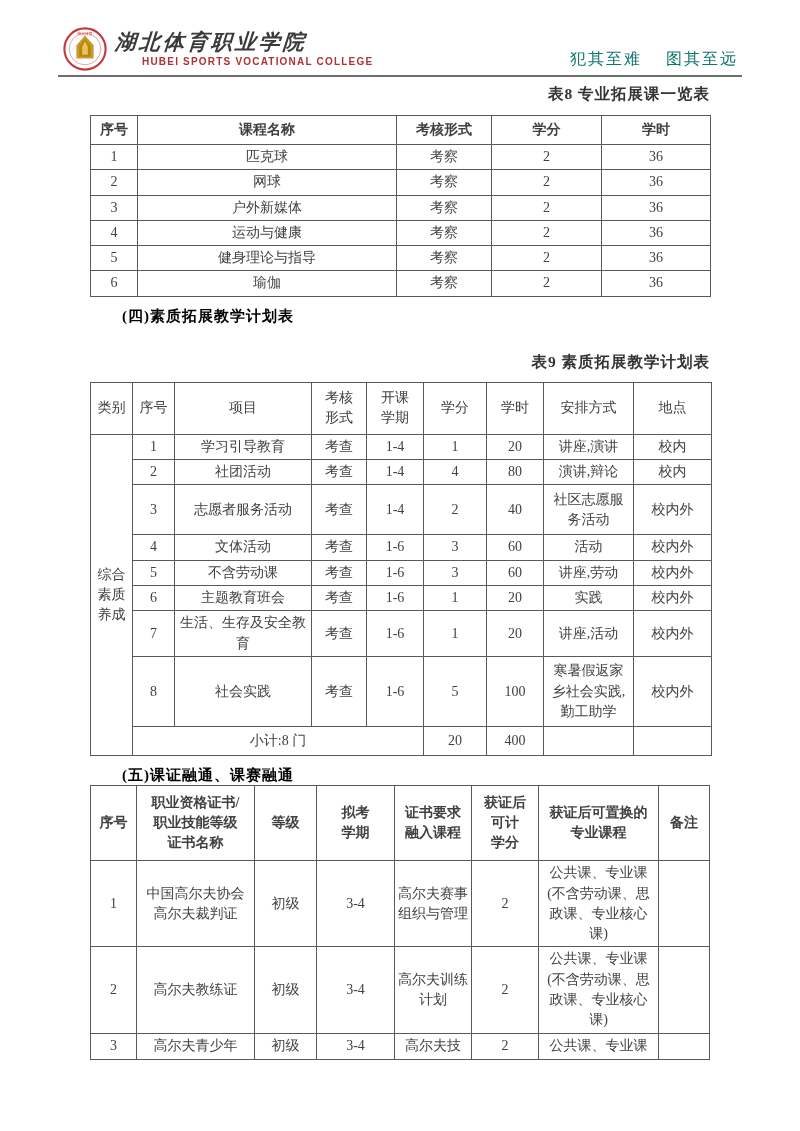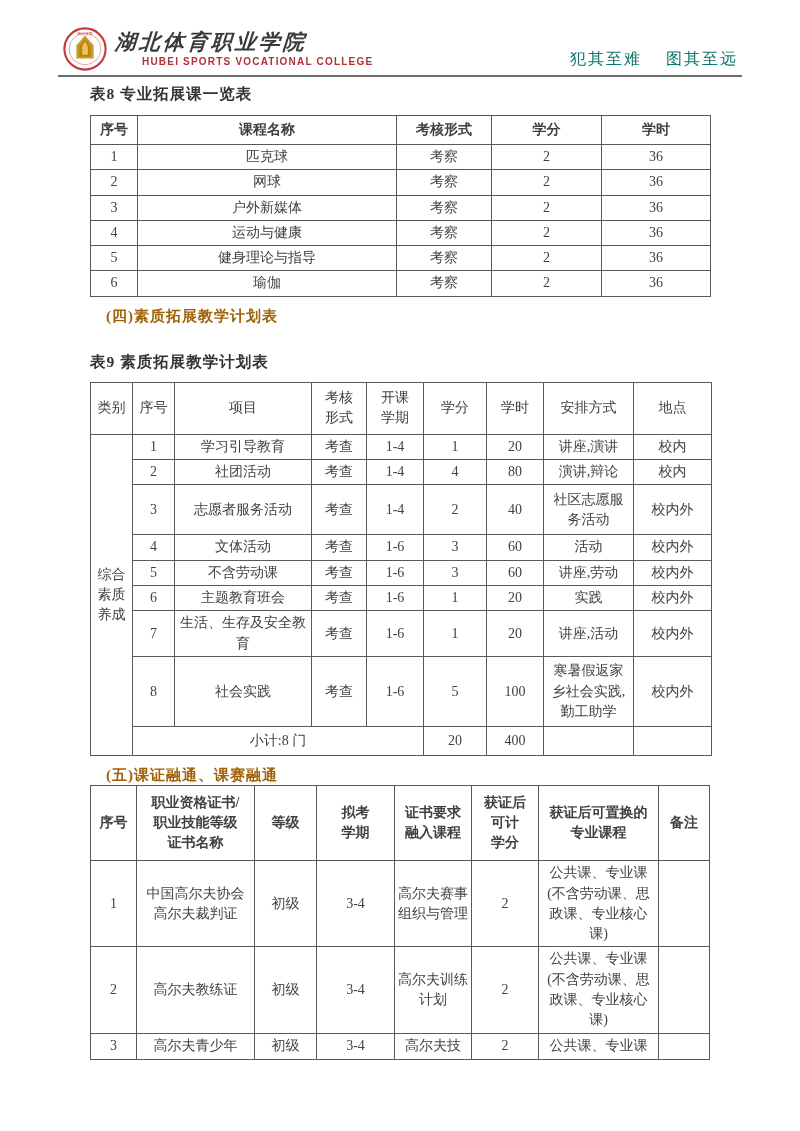--- a/index.html
+++ b/index.html
@@ -33,29 +33,29 @@
   }
   .college-name-en {
     font-size: 10px; font-weight: bold; color: #b03136;
     letter-spacing: 1.2px; margin-top: 2px;
     font-family: "Liberation Sans", sans-serif;
     margin-left: 27px;
   }
   .motto { font-size: 16px; color: #0f766e; letter-spacing: 2px; padding-bottom: 2px; white-space: pre; }
   
   .table-caption {
-    text-align: left; font-weight: bold; font-size: 15.5px; color: #333;
+    text-align: right; font-weight: bold; font-size: 15.5px; color: #333;
     letter-spacing: 1px;
   }
   .cap8  { margin: 7px 0 10px 0; }
   .cap9  { margin: 26px 0 9px 0; }
   .cap10 { margin: 12px 0 9px 0; }
   .sub-heading {
-    font-weight: bold; font-size: 15px; color: #a16207;
-    margin: 10px 0 0 16px; letter-spacing: 1px;
+    font-weight: bold; font-size: 15px; color: #000000;
+    margin: 10px 0 0 32px; letter-spacing: 1px;
   }
   
   table {
     border-collapse: collapse; table-layout: fixed; margin: 0 auto;
     font-size: 14px; color: #414141;
   }
   td, th {
     border: 1px solid #595959;
     text-align: center; vertical-align: middle;
     padding: 2px 3px; line-height: 1.45;

